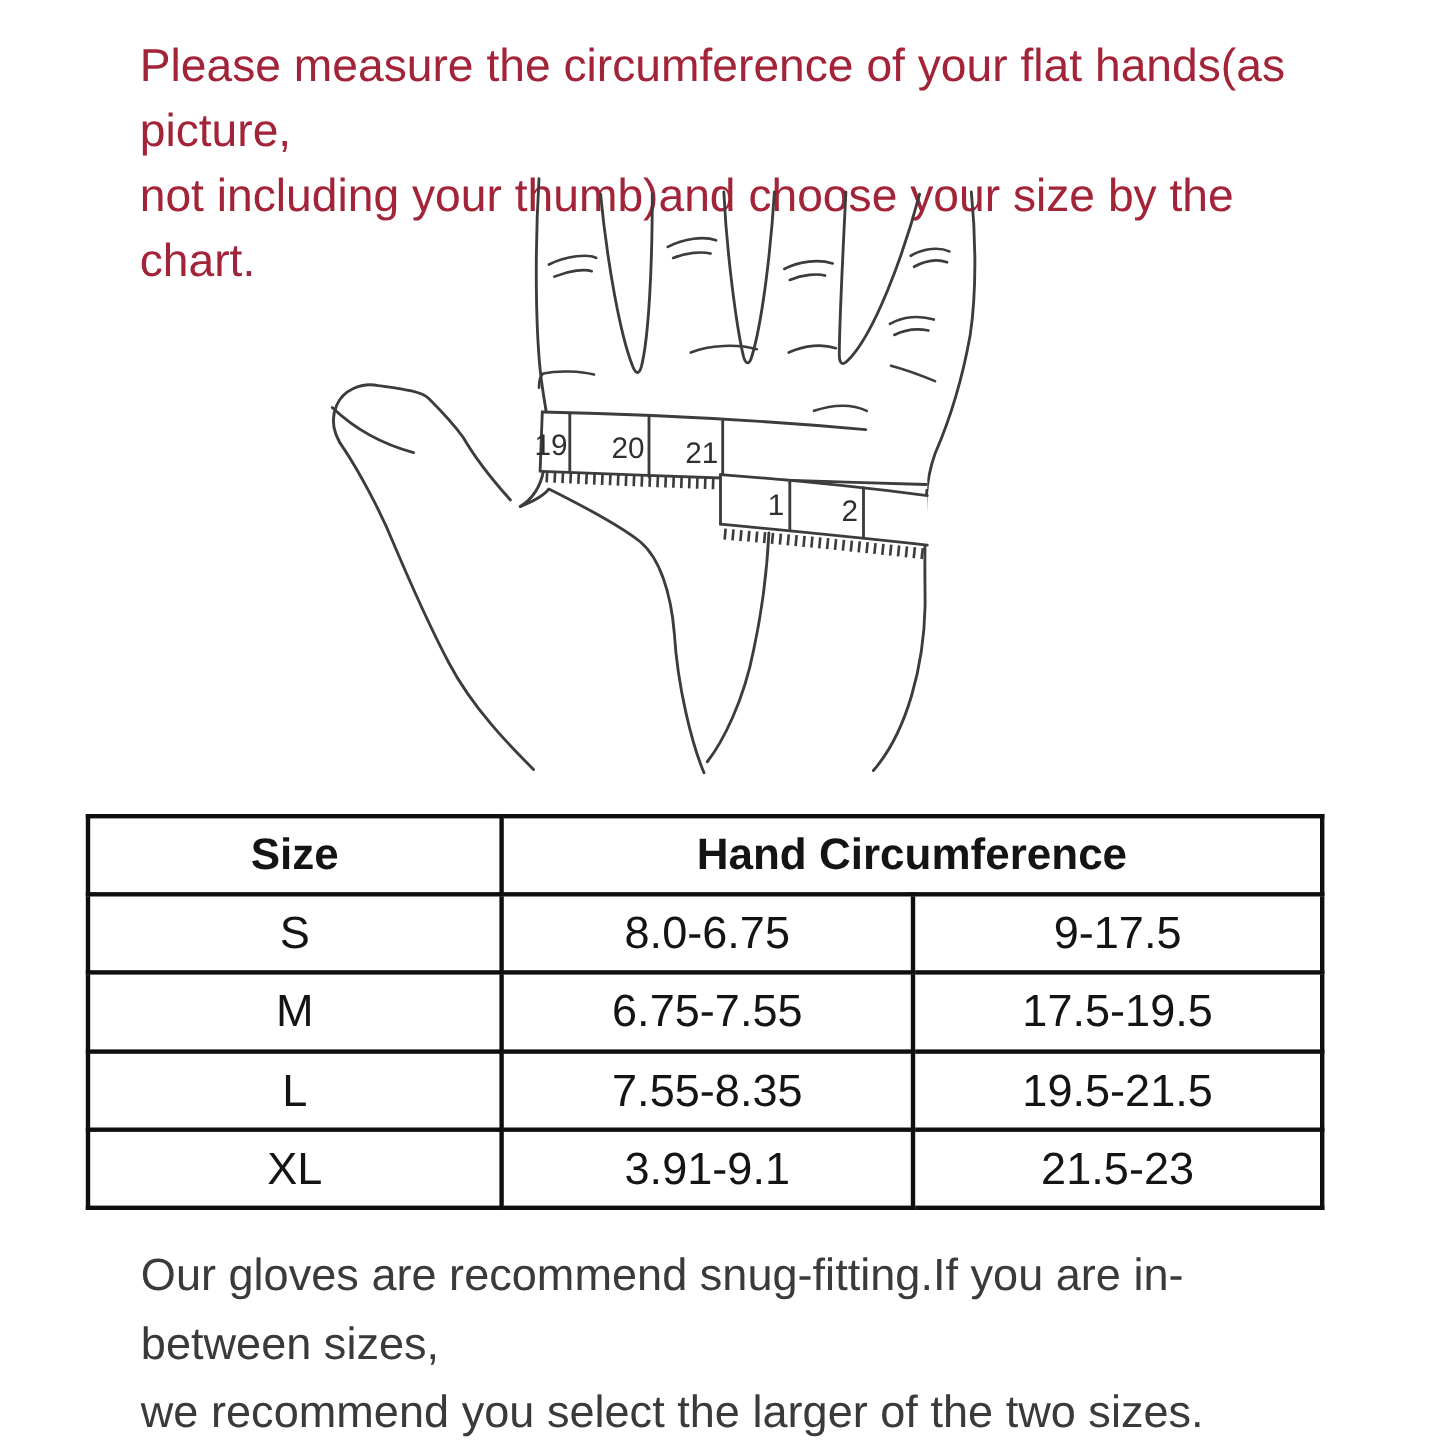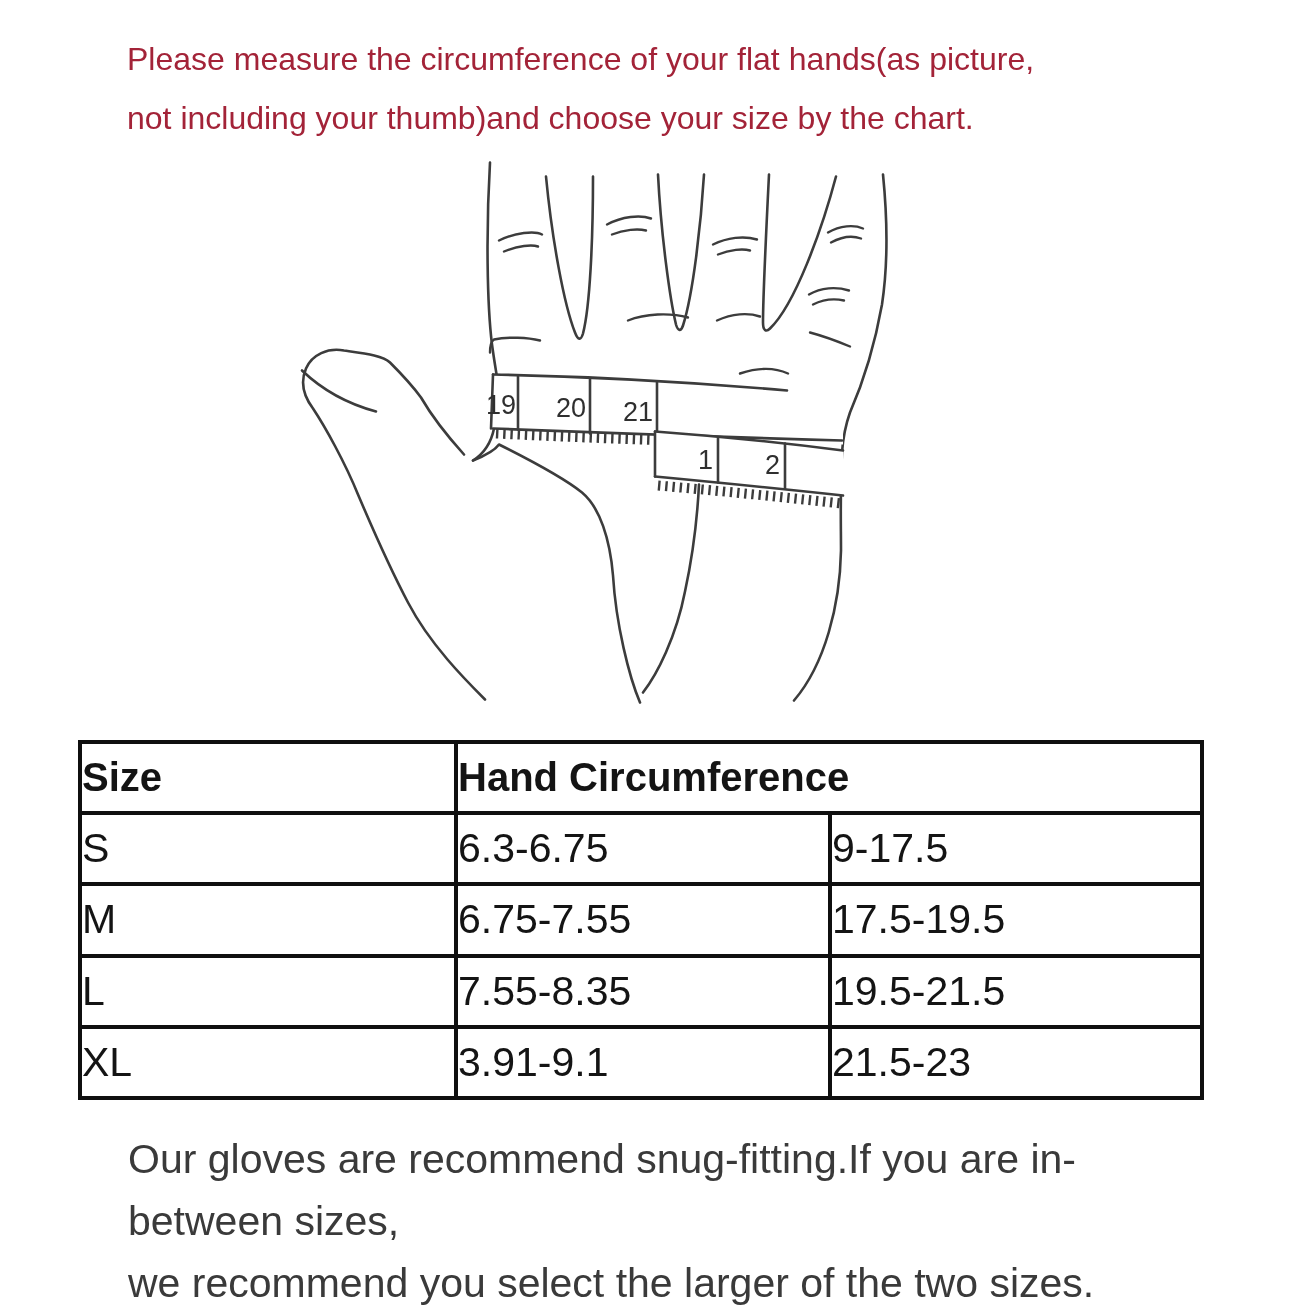--- a/index.html
+++ b/index.html
@@ -7,42 +7,42 @@
     position:relative;
     width:1310px;height:1310px;
     background:#ffffff;
     overflow:hidden;
     font-family:"Liberation Sans","DejaVu Sans",sans-serif;
   }
   
   .header{
     position:absolute;left:127px;top:30px;width:1090px;
     color:#a32338;
-    font-size:32px;line-height:59px;
+    font-size:42px;line-height:59px;
     letter-spacing:0px;
     font-weight:400;
   }
   
   .illustration{
     position:absolute;left:280px;top:152px;width:670px;height:580px;
   }
   .tape-num{
     font-family:"Liberation Sans","DejaVu Sans",sans-serif;
     font-size:27px;fill:#2f2f2f;
   }
   
   table.size-table{
     position:absolute;left:78px;top:740px;
     width:1122px;height:360px;
     border-collapse:collapse;table-layout:fixed;
     font-size:41px;color:#141414;
   }
   table.size-table td,table.size-table th{
     border:4px solid #0f0f0f;
-    text-align:left;vertical-align:middle;
+    text-align:center;vertical-align:middle;
     padding:0;height:60px;
     font-weight:400;
   }
   table.size-table th.bold{font-weight:700;font-size:40px;}
   
   .footer{
     position:absolute;left:128px;top:1128px;width:1060px;
     color:#3a3a3a;
     font-size:41px;line-height:62px;font-weight:400;
   }
@@ -134,21 +134,21 @@
         <col style="width:374px">
         <col style="width:372px">
       </colgroup>
     <tbody>
       <tr>
         <th class="bold">Size</th>
         <th class="bold" colspan="2">Hand Circumference</th>
       </tr>
       <tr>
         <td>S</td>
-        <td>6.3-6.75</td>
+        <td>8.0-6.75</td>
         <td>9-17.5</td>
       </tr>
       <tr>
         <td>M</td>
         <td>6.75-7.55</td>
         <td>17.5-19.5</td>
       </tr>
       <tr>
         <td>L</td>
         <td>7.55-8.35</td>

